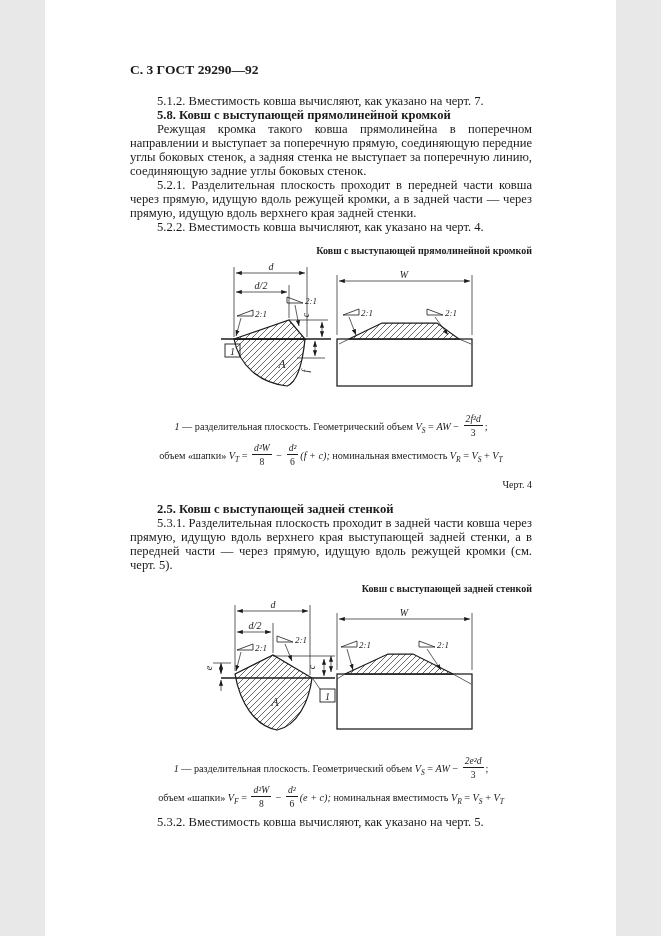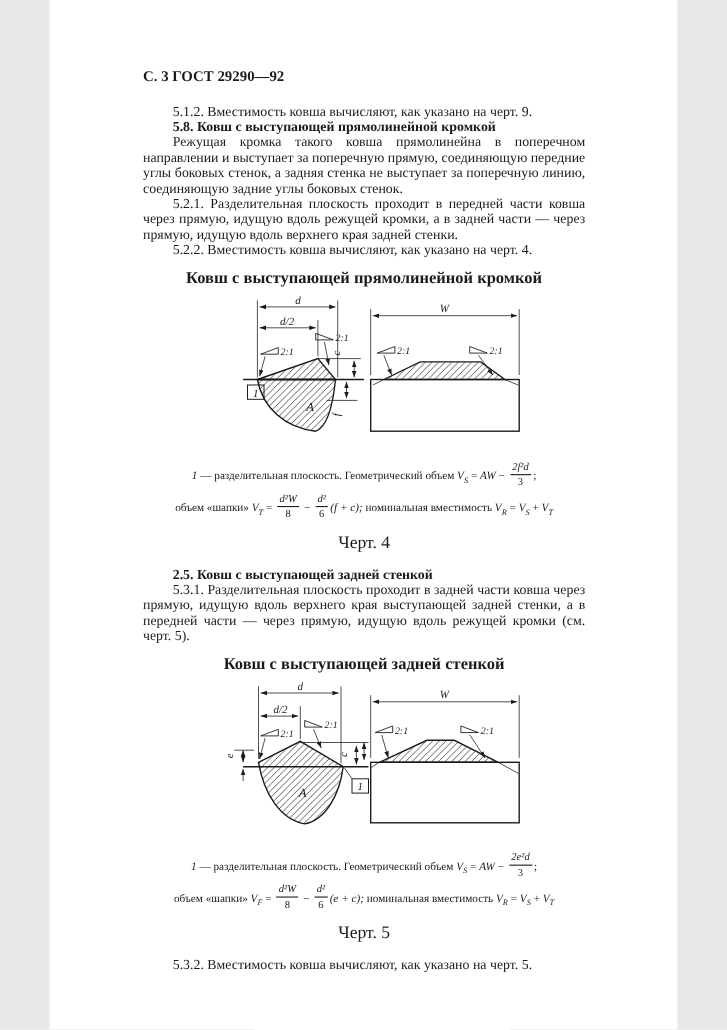--- a/index.html
+++ b/index.html
@@ -2,22 +2,22 @@
 <html><head>
 <meta charset="utf-8">
 <style>
   html,body{margin:0;padding:0;background:#e8e8e8;}
   .page{width:571px;height:936px;margin:0 auto;background:#ffffff;color:#1b1b1b;
         font-family:"Liberation Serif","DejaVu Serif",serif;position:relative;overflow:hidden;}
   .content{padding:62px 84px 0 85px;}
   .doc-header{font-weight:bold;font-size:13.5px;margin:0 0 16px 0;}
   p.body-par{margin:0;font-size:12.6px;line-height:14px;text-align:justify;text-indent:27px;}
   p.bold{font-weight:bold;text-align:left;}
-  .fig-title{text-align:center;font-weight:bold;font-size:15px;margin:11px 0 5px 0;}
-  .figno{text-align:center;font-size:16px;margin:10px 0 12px 0;}
+  .fig-title{text-align:right;font-weight:bold;font-size:10px;margin:11px 0 5px 0;}
+  .figno{text-align:right;font-size:10px;margin:10px 0 12px 0;}
   svg.diagram{display:block;margin:2px auto 0 auto;}
   .caption{font-size:10.2px;text-align:center;margin-top:18px;}
   .cap-line{margin:2px 0 4px 0;}
   .it{font-style:italic;}
   .caption sub{font-size:7.5px;font-style:italic;}
   .frac{display:inline-block;vertical-align:middle;text-align:center;font-size:9.6px;
         margin:0 2px;transform:translateY(-2px);font-family:Liberation Serif, serif;}
   .frac .num{display:block;border-bottom:1px solid #1b1b1b;padding:0 2px 1px 2px;}
   .frac .den{display:block;padding-top:1px;}
   
@@ -39,21 +39,21 @@
   .diagram .labA{font-size:11.5px;}
 </style>
 </head>
 <body>
 
 <div class="page">
   <div class="content">
 
     <div class="doc-header">С. 3 ГОСТ 29290—92</div>
 
-    <p class="body-par">5.1.2. Вместимость ковша вычисляют, как указано на черт. 9.</p>
+    <p class="body-par">5.1.2. Вместимость ковша вычисляют, как указано на черт. 7.</p>
     <p class="body-par bold">5.8. Ковш с выступающей прямолинейной кромкой</p>
     <p class="body-par">Режущая кромка такого ковша прямолинейна в поперечном направлении и выступает за поперечную прямую, соединяющую передние углы боковых стенок, а задняя стенка не выступает за поперечную линию, соединяющую задние углы боковых стенок.</p>
     <p class="body-par">5.2.1. Разделительная плоскость проходит в передней части ковша через прямую, идущую вдоль режущей кромки, а в задней части — через прямую, идущую вдоль верхнего края задней стенки.</p>
     <p class="body-par">5.2.2. Вместимость ковша вычисляют, как указано на черт. 4.</p>
 
     <div class="fig-title">Ковш с выступающей прямолинейной кромкой</div>
 
     <svg class="diagram d4" width="292" height="136" viewBox="0 0 292 136">
       <defs>
         <pattern id="h4" width="6" height="6" patternUnits="userSpaceOnUse">
@@ -204,18 +204,17 @@
 
     <div class="caption">
       <div class="cap-line">
         <span class="it">1</span><span> — разделительная плоскость. Геометрический объем </span><span class="it">V</span><sub>S</sub><span> = </span><span class="it">AW</span><span> − </span><span class="frac"><span class="num it">2e²d</span><span class="den">3</span></span><span>;</span>
       </div>
       <div class="cap-line">
         <span>объем «шапки» </span><span class="it">V</span><sub>F</sub><span> = </span><span class="frac"><span class="num it">d²W</span><span class="den">8</span></span><span> − </span><span class="frac"><span class="num it">d²</span><span class="den">6</span></span><span class="it">(e + c);</span><span> номинальная вместимость </span><span class="it">V</span><sub>R</sub><span> = </span><span class="it">V</span><sub>S</sub><span> + </span><span class="it">V</span><sub>T</sub>
       </div>
     </div>
 
-    <div class="figno">Черт. 5</div>
 
     <p class="body-par">5.3.2. Вместимость ковша вычисляют, как указано на черт. 5.</p>
 
   </div>
 </div>
 
 </body></html>

